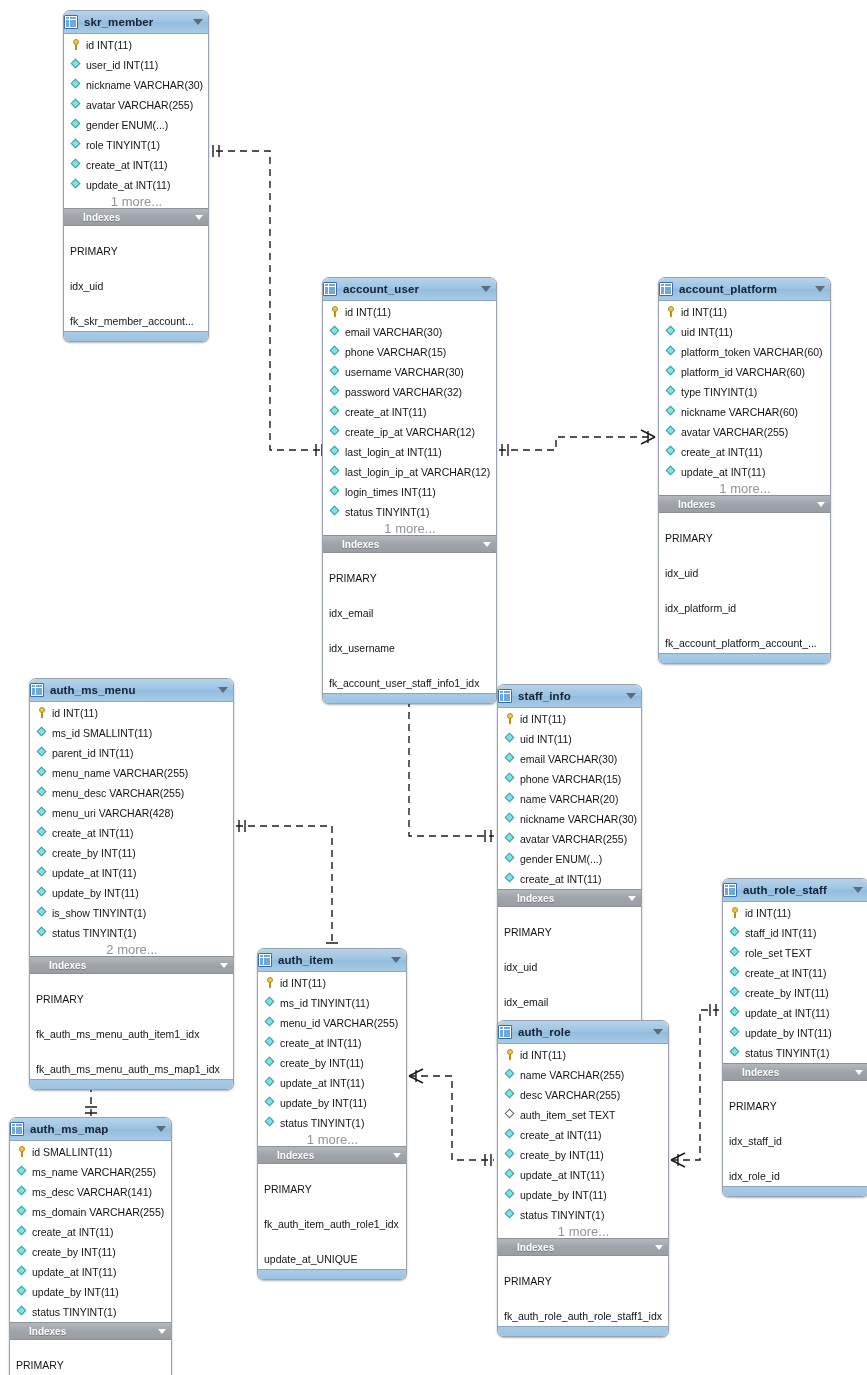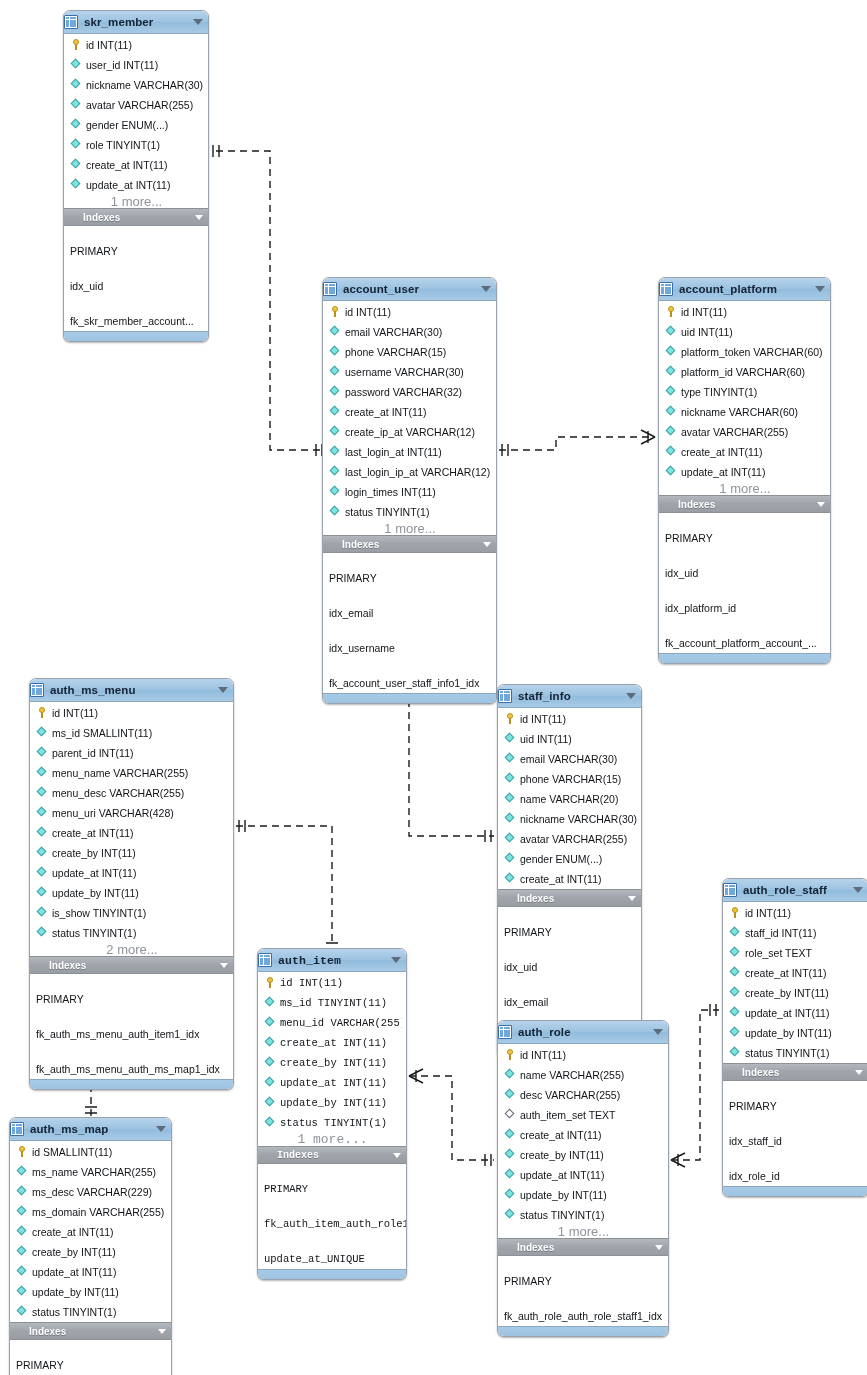--- a/index.html
+++ b/index.html
@@ -574,21 +574,21 @@
           <span class="idx-title">Indexes</span>
           <span class="idx-caret"></span>
         </div>
         <div class="idx-list">
           <div class="idx-row">PRIMARY</div>
           <div class="idx-row">idx_staff_id</div>
           <div class="idx-row">idx_role_id</div>
         </div>
         <div class="tbl-footer"></div>
       </div>
-      <div class="table-box" style="left: 257px; top: 948px; width: 150px; font-family: Liberation Mono, monospace;">
+      <div class="table-box" style="left: 257px; top: 948px; width: 150px;">
         <div class="tbl-header">
           <span class="tbl-icon"></span>
           <span class="tbl-title">auth_item</span>
           <span class="tbl-caret"></span>
         </div>
         <div class="col-list">
           <div class="col-row">
             <span class="glyph pk"></span>
             <span class="col-name">id INT(11)</span>
           </div>
@@ -698,21 +698,21 @@
           <div class="col-row">
             <span class="glyph pk"></span>
             <span class="col-name">id SMALLINT(11)</span>
           </div>
           <div class="col-row">
             <span class="glyph dia"></span>
             <span class="col-name">ms_name VARCHAR(255)</span>
           </div>
           <div class="col-row">
             <span class="glyph dia"></span>
-            <span class="col-name">ms_desc VARCHAR(229)</span>
+            <span class="col-name">ms_desc VARCHAR(141)</span>
           </div>
           <div class="col-row">
             <span class="glyph dia"></span>
             <span class="col-name">ms_domain VARCHAR(255)</span>
           </div>
           <div class="col-row">
             <span class="glyph dia"></span>
             <span class="col-name">create_at INT(11)</span>
           </div>
           <div class="col-row">

